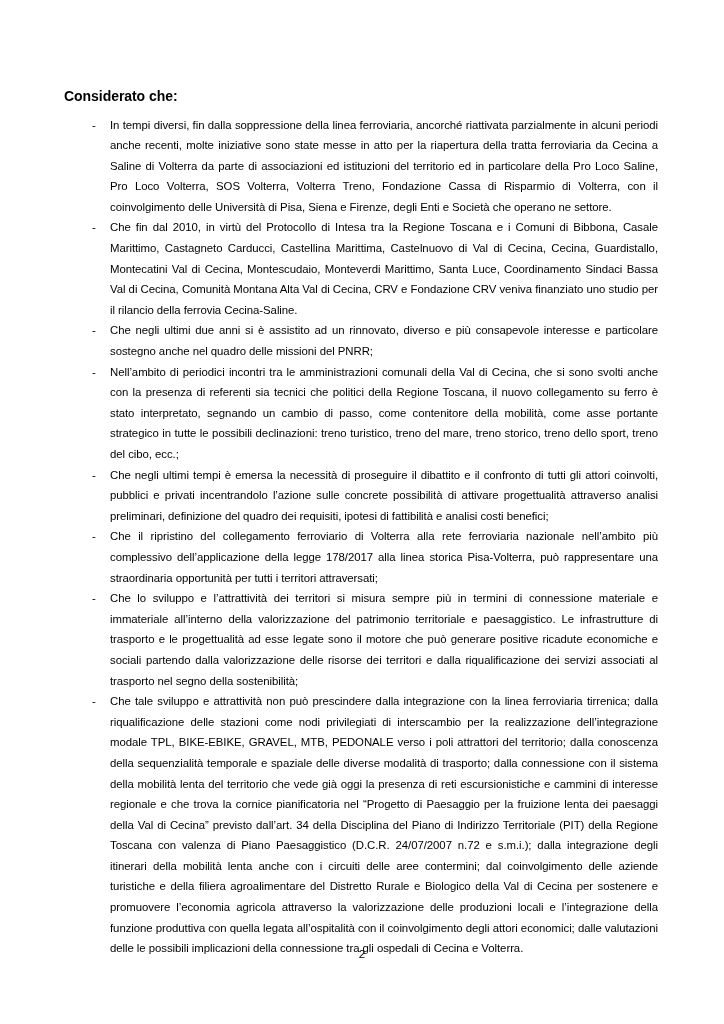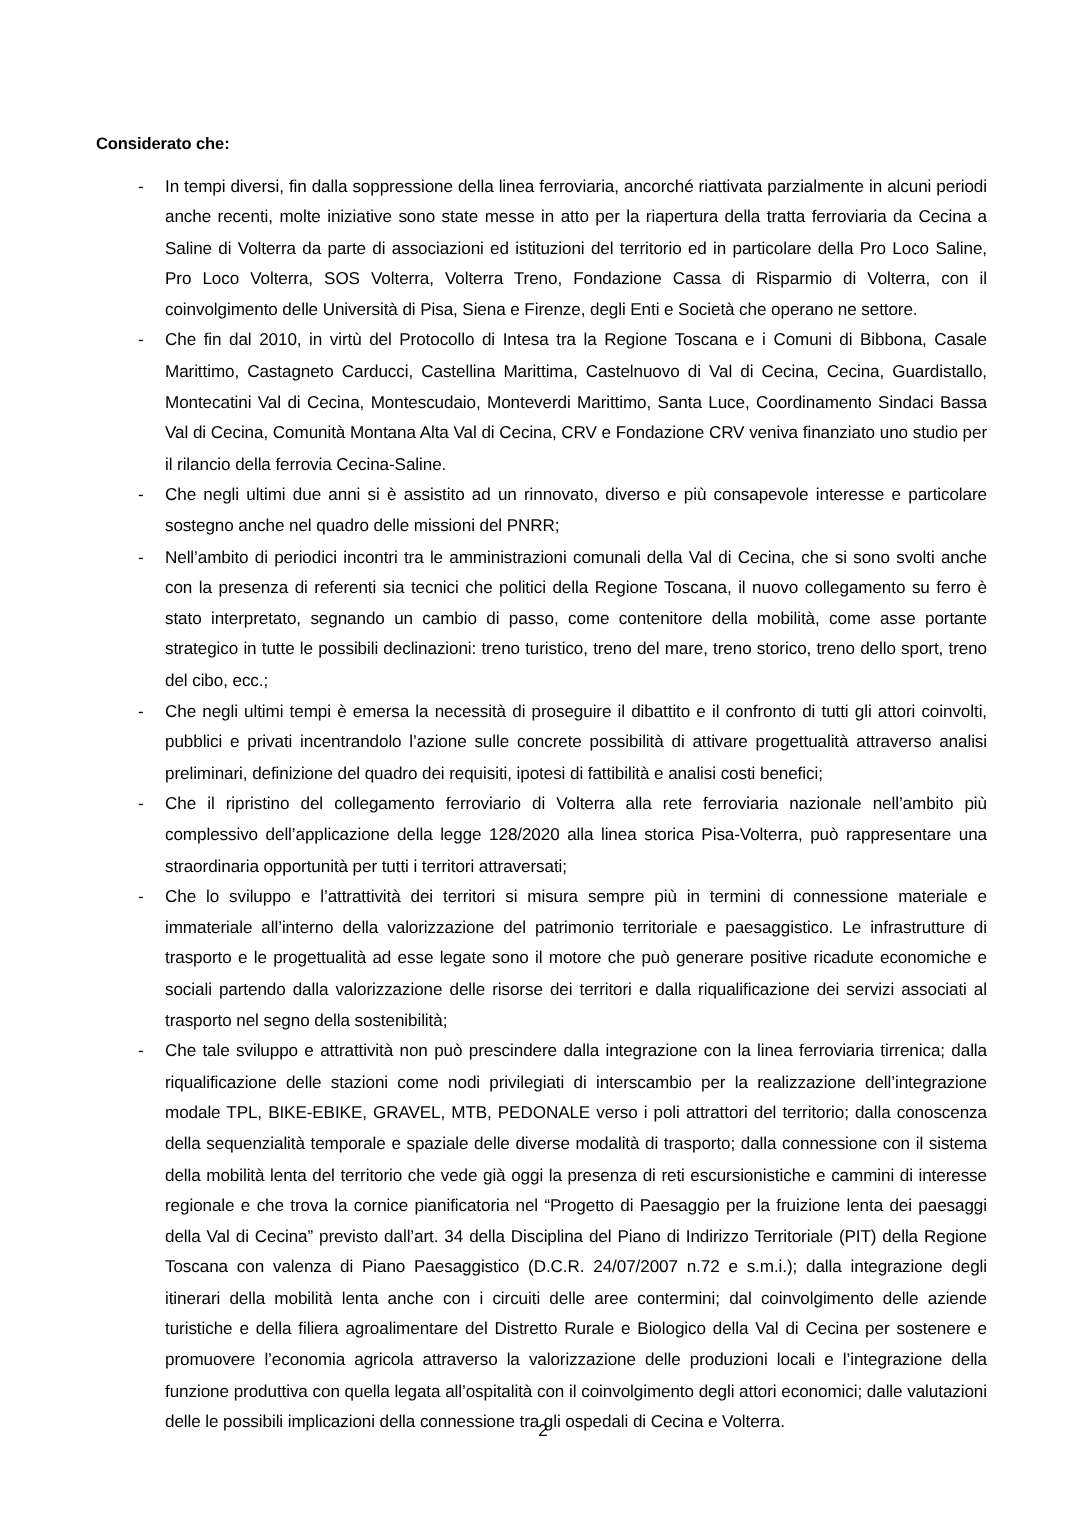--- a/index.html
+++ b/index.html
@@ -23,21 +23,21 @@
     height: 1024px;
     background: #ffffff;
   }
   .content {
     position: absolute;
     left: 64px;
     top: 86px;
     width: 594px;
   }
   .heading {
-    font-size: 11px;
+    font-size: 14px;
     font-weight: bold;
     letter-spacing: -0.05px;
     line-height: 20.5px;
     margin: 0 0 8px 0;
     text-align: left;
   }
   .bullet-list {
     margin: 0;
     padding: 0;
     list-style: none;
@@ -105,21 +105,21 @@
         <span class="body">Nell’ambito di periodici incontri tra le amministrazioni comunali della Val di Cecina, che si sono svolti anche con la presenza di referenti sia tecnici che politici della Regione Toscana, il nuovo collegamento su ferro è stato interpretato, segnando un cambio di passo, come contenitore della mobilità, come asse portante strategico in tutte le possibili declinazioni: treno turistico, treno del mare, treno storico, treno dello sport, treno del cibo, ecc.;</span>
       </li>
 
       <li class="bullet-item">
         <span class="dash">-</span>
         <span class="body">Che negli ultimi tempi è emersa la necessità di proseguire il dibattito e il confronto di tutti gli attori coinvolti, pubblici e privati incentrandolo l’azione sulle concrete possibilità di attivare progettualità attraverso analisi preliminari, definizione del quadro dei requisiti, ipotesi di fattibilità e analisi costi benefici;</span>
       </li>
 
       <li class="bullet-item">
         <span class="dash">-</span>
-        <span class="body">Che il ripristino del collegamento ferroviario di Volterra alla rete ferroviaria nazionale nell’ambito più complessivo dell’applicazione della legge 128/2020 alla linea storica Pisa-Volterra, può rappresentare una straordinaria opportunità per tutti i territori attraversati;</span>
+        <span class="body">Che il ripristino del collegamento ferroviario di Volterra alla rete ferroviaria nazionale nell’ambito più complessivo dell’applicazione della legge 178/2017 alla linea storica Pisa-Volterra, può rappresentare una straordinaria opportunità per tutti i territori attraversati;</span>
       </li>
 
       <li class="bullet-item">
         <span class="dash">-</span>
         <span class="body">Che lo sviluppo e l’attrattività dei territori si misura sempre più in termini di connessione materiale e immateriale all’interno della valorizzazione del patrimonio territoriale e paesaggistico. Le infrastrutture di trasporto e le progettualità ad esse legate sono il motore che può generare positive ricadute economiche e sociali partendo dalla valorizzazione delle risorse dei territori e dalla riqualificazione dei servizi associati al trasporto nel segno della sostenibilità;</span>
       </li>
 
       <li class="bullet-item">
         <span class="dash">-</span>
         <span class="body">Che tale sviluppo e attrattività non può prescindere dalla integrazione con la linea ferroviaria tirrenica; dalla riqualificazione delle stazioni come nodi privilegiati di interscambio per la realizzazione dell’integrazione modale TPL, BIKE-EBIKE, GRAVEL, MTB, PEDONALE verso i poli attrattori del territorio; dalla conoscenza della sequenzialità temporale e spaziale delle diverse modalità di trasporto; dalla connessione con il sistema della mobilità lenta del territorio che vede già oggi la presenza di reti escursionistiche e cammini di interesse regionale e che trova la cornice pianificatoria nel “Progetto di Paesaggio per la fruizione lenta dei paesaggi della Val di Cecina” previsto dall’art. 34 della Disciplina del Piano di Indirizzo Territoriale (PIT) della Regione Toscana con valenza di Piano Paesaggistico (D.C.R. 24/07/2007 n.72 e s.m.i.); dalla integrazione degli itinerari della mobilità lenta anche con i circuiti delle aree contermini; dal coinvolgimento delle aziende turistiche e della filiera agroalimentare del Distretto Rurale e Biologico della Val di Cecina per sostenere e promuovere l’economia agricola attraverso la valorizzazione delle produzioni locali e l’integrazione della funzione produttiva con quella legata all’ospitalità con il coinvolgimento degli attori economici; dalle valutazioni delle le possibili implicazioni della connessione tra gli ospedali di Cecina e Volterra.</span>

